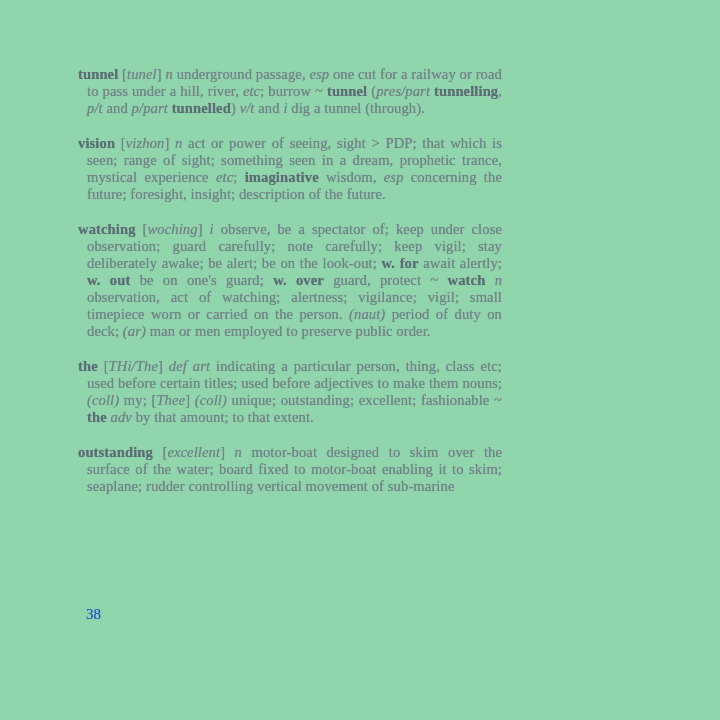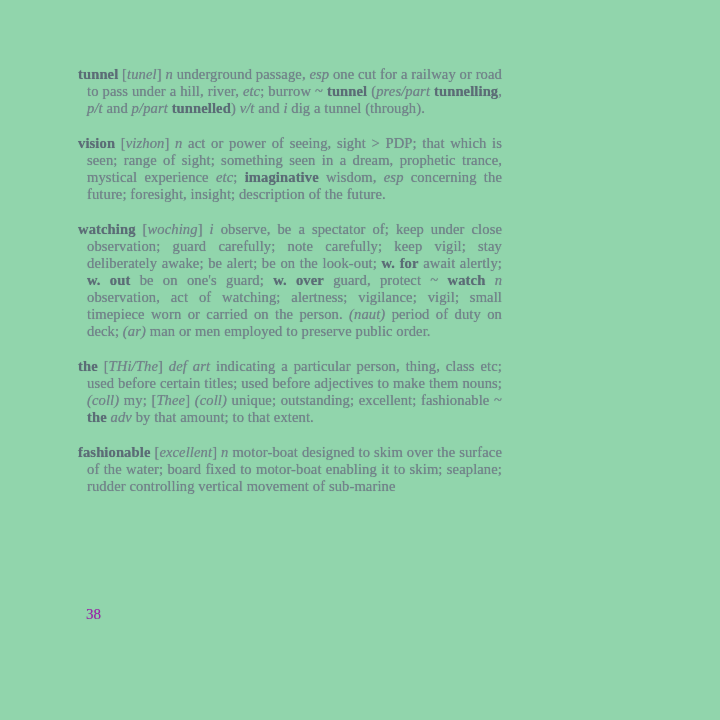--- a/index.html
+++ b/index.html
@@ -41,29 +41,29 @@
     color: #5b6c76;
   }
   p.entry span.i {
     font-style: italic;
   }
   .page-number {
     position: absolute;
     left: 86px;
     top: 606px;
     font-size: 15px;
-    color: #a21caf;
+    color: #1d4ed8;
     text-shadow: 0 0 0.7px rgba(101, 118, 124, 0.7);
   }
 </style>
 </head>
 <body>
 
 <div class="page">
   <div class="entries">
       <p class="entry"><span class="b">tunnel</span><span class="r"> [</span><span class="i">tunel</span><span class="r">] </span><span class="i">n</span><span class="r"> underground passage, </span><span class="i">esp</span><span class="r"> one cut for a railway or road to pass under a hill, river, </span><span class="i">etc</span><span class="r">; burrow ~ </span><span class="b">tunnel</span><span class="r"> (</span><span class="i">pres/part</span><span class="r"> </span><span class="b">tunnelling</span><span class="r">, </span><span class="i">p/t</span><span class="r"> and </span><span class="i">p/part</span><span class="r"> </span><span class="b">tunnelled</span><span class="r">) </span><span class="i">v/t</span><span class="r"> and </span><span class="i">i</span><span class="r"> dig a tunnel (through).</span></p>
       <p class="entry"><span class="b">vision</span><span class="r"> [</span><span class="i">vizhon</span><span class="r">] </span><span class="i">n</span><span class="r"> act or power of seeing, sight &gt; PDP; that which is seen; range of sight; something seen in a dream, prophetic trance, mystical experience </span><span class="i">etc</span><span class="r">; </span><span class="b">imaginative</span><span class="r"> wisdom, </span><span class="i">esp</span><span class="r"> concerning the future; foresight, insight; description of the future.</span></p>
       <p class="entry"><span class="b">watching</span><span class="r"> [</span><span class="i">woching</span><span class="r">] </span><span class="i">i</span><span class="r"> observe, be a spectator of; keep under close observation; guard carefully; note carefully; keep vigil; stay deliberately awake; be alert; be on the look-out; </span><span class="b">w. for</span><span class="r"> await alertly; </span><span class="b">w. out</span><span class="r"> be on one's guard; </span><span class="b">w. over</span><span class="r"> guard, protect ~ </span><span class="b">watch</span><span class="r"> </span><span class="i">n</span><span class="r"> observation, act of watching; alertness; vigilance; vigil; small timepiece worn or carried on the person. </span><span class="i">(naut)</span><span class="r"> period of duty on deck; </span><span class="i">(ar)</span><span class="r"> man or men employed to preserve public order.</span></p>
       <p class="entry"><span class="b">the</span><span class="r"> [</span><span class="i">THi/The</span><span class="r">] </span><span class="i">def art</span><span class="r"> indicating a particular person, thing, class etc; used before certain titles; used before adjectives to make them nouns; </span><span class="i">(coll)</span><span class="r"> my; [</span><span class="i">Thee</span><span class="r">] </span><span class="i">(coll)</span><span class="r"> unique; outstanding; excellent; fashionable ~ </span><span class="b">the</span><span class="r"> </span><span class="i">adv</span><span class="r"> by that amount; to that extent.</span></p>
-      <p class="entry"><span class="b">fashionable</span><span class="r"> [</span><span class="i">excellent</span><span class="r">] </span><span class="i">n</span><span class="r"> motor-boat designed to skim over the surface of the water; board fixed to motor-boat enabling it to skim; seaplane; rudder controlling vertical movement of sub-marine</span></p>
+      <p class="entry"><span class="b">outstanding</span><span class="r"> [</span><span class="i">excellent</span><span class="r">] </span><span class="i">n</span><span class="r"> motor-boat designed to skim over the surface of the water; board fixed to motor-boat enabling it to skim; seaplane; rudder controlling vertical movement of sub-marine</span></p>
     </div>
   <div class="page-number">38</div>
 </div>
 
 </body></html>

